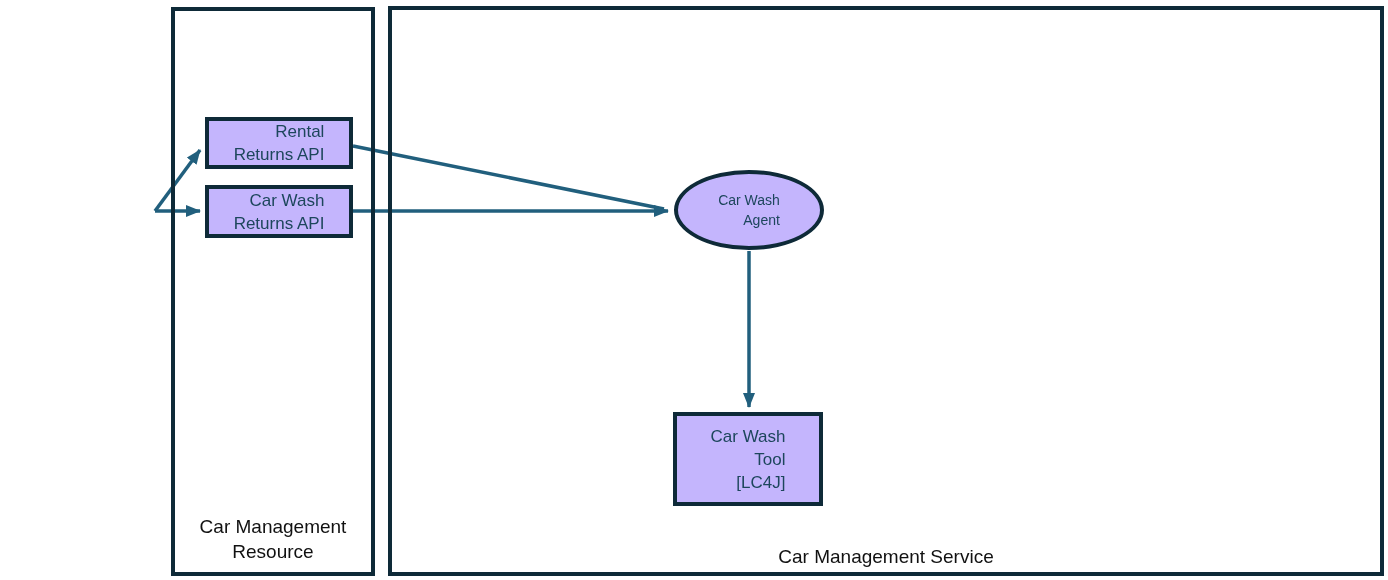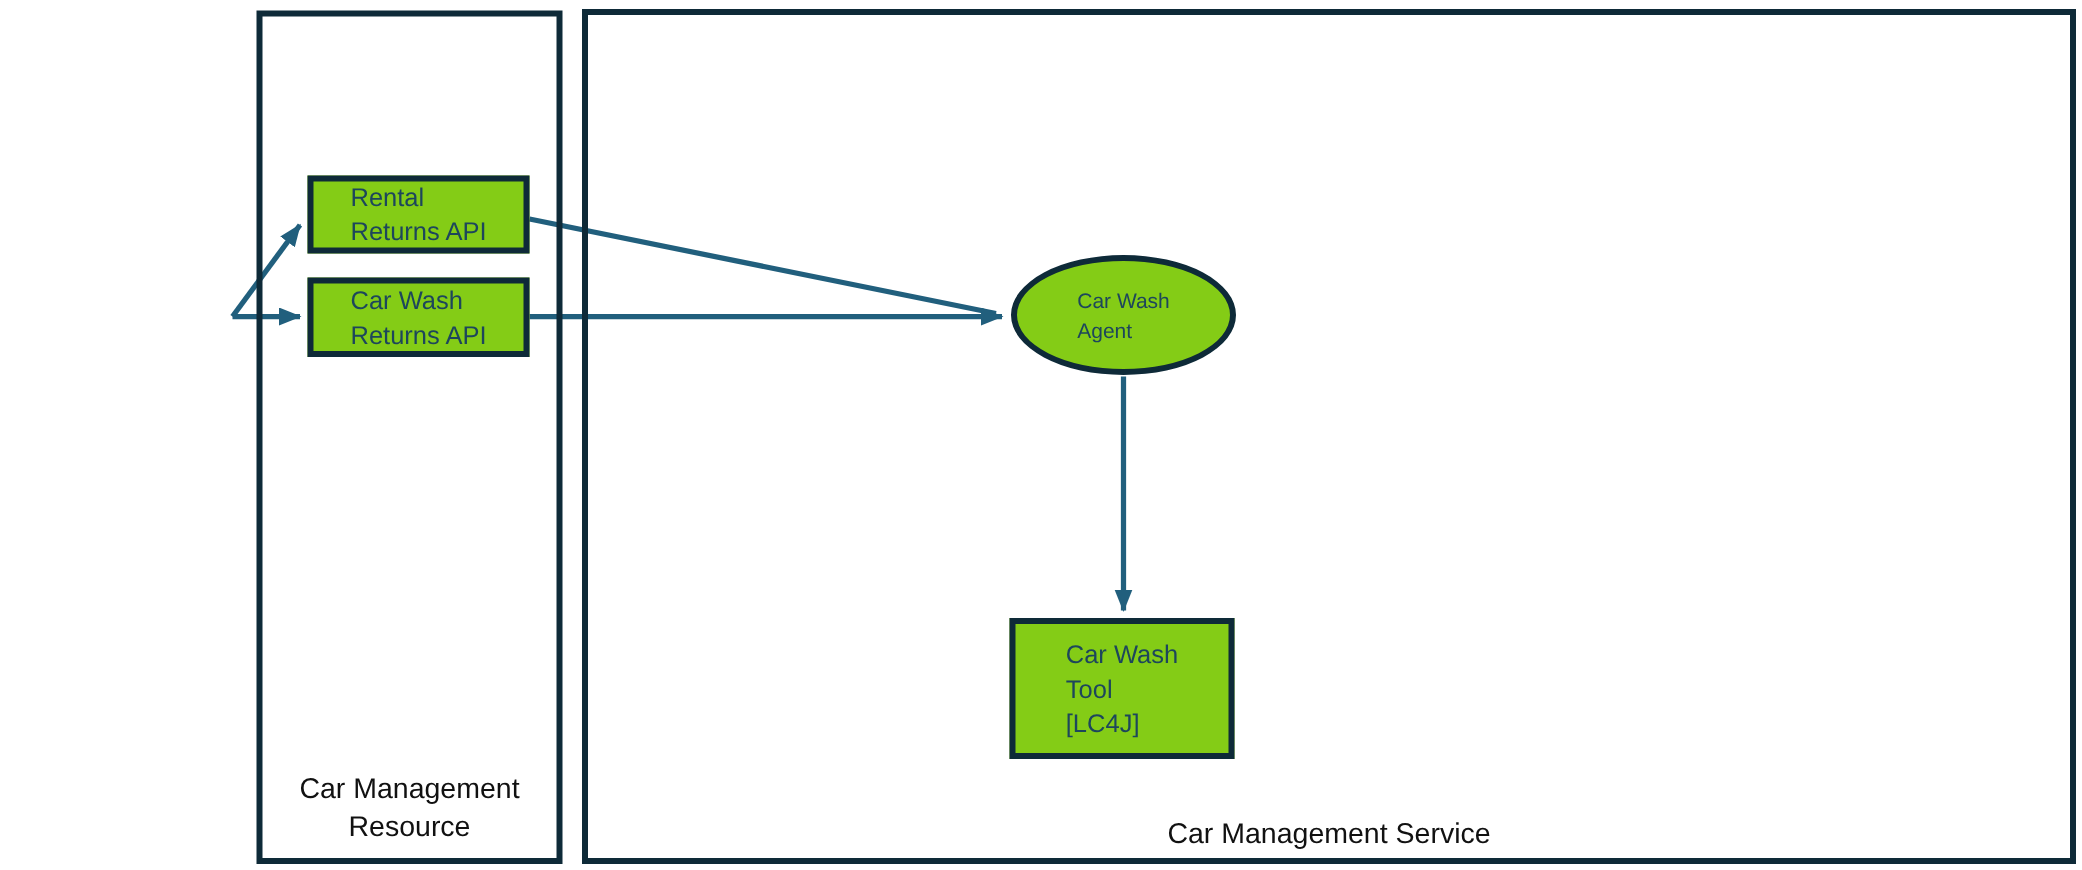--- a/index.html
+++ b/index.html
@@ -38,27 +38,27 @@
     font-size: 19px;
     line-height: 25px;
     text-align: center;
   }
   #label-resource { left: 171px; top: 514px; width: 204px; }
   #label-service  { left: 388px; top: 544px; width: 996px; }
 
   .node {
     position: absolute;
     z-index: 3;
-    background: #84cc16;
+    background: #c4b5fd;
     border: 4px solid #0E2A38;
     color: #1D465C;
     display: flex;
     align-items: center;
     justify-content: center;
-    text-align: left;
+    text-align: right;
     white-space: pre-line;
     font-size: 17px;
     line-height: 23px;
   }
   #node-ui              { left: 3px;   top: 185px; width: 152px; height: 52px; }
   #node-rental-api      { left: 205px; top: 117px; width: 148px; height: 52px; }
   #node-carwash-api     { left: 205px; top: 185px; width: 148px; height: 53px; }
   #node-carwash-tool    { left: 673px; top: 412px; width: 150px; height: 94px; }
   #node-carwash-agent {
     left: 674px; top: 170px; width: 150px; height: 80px;

